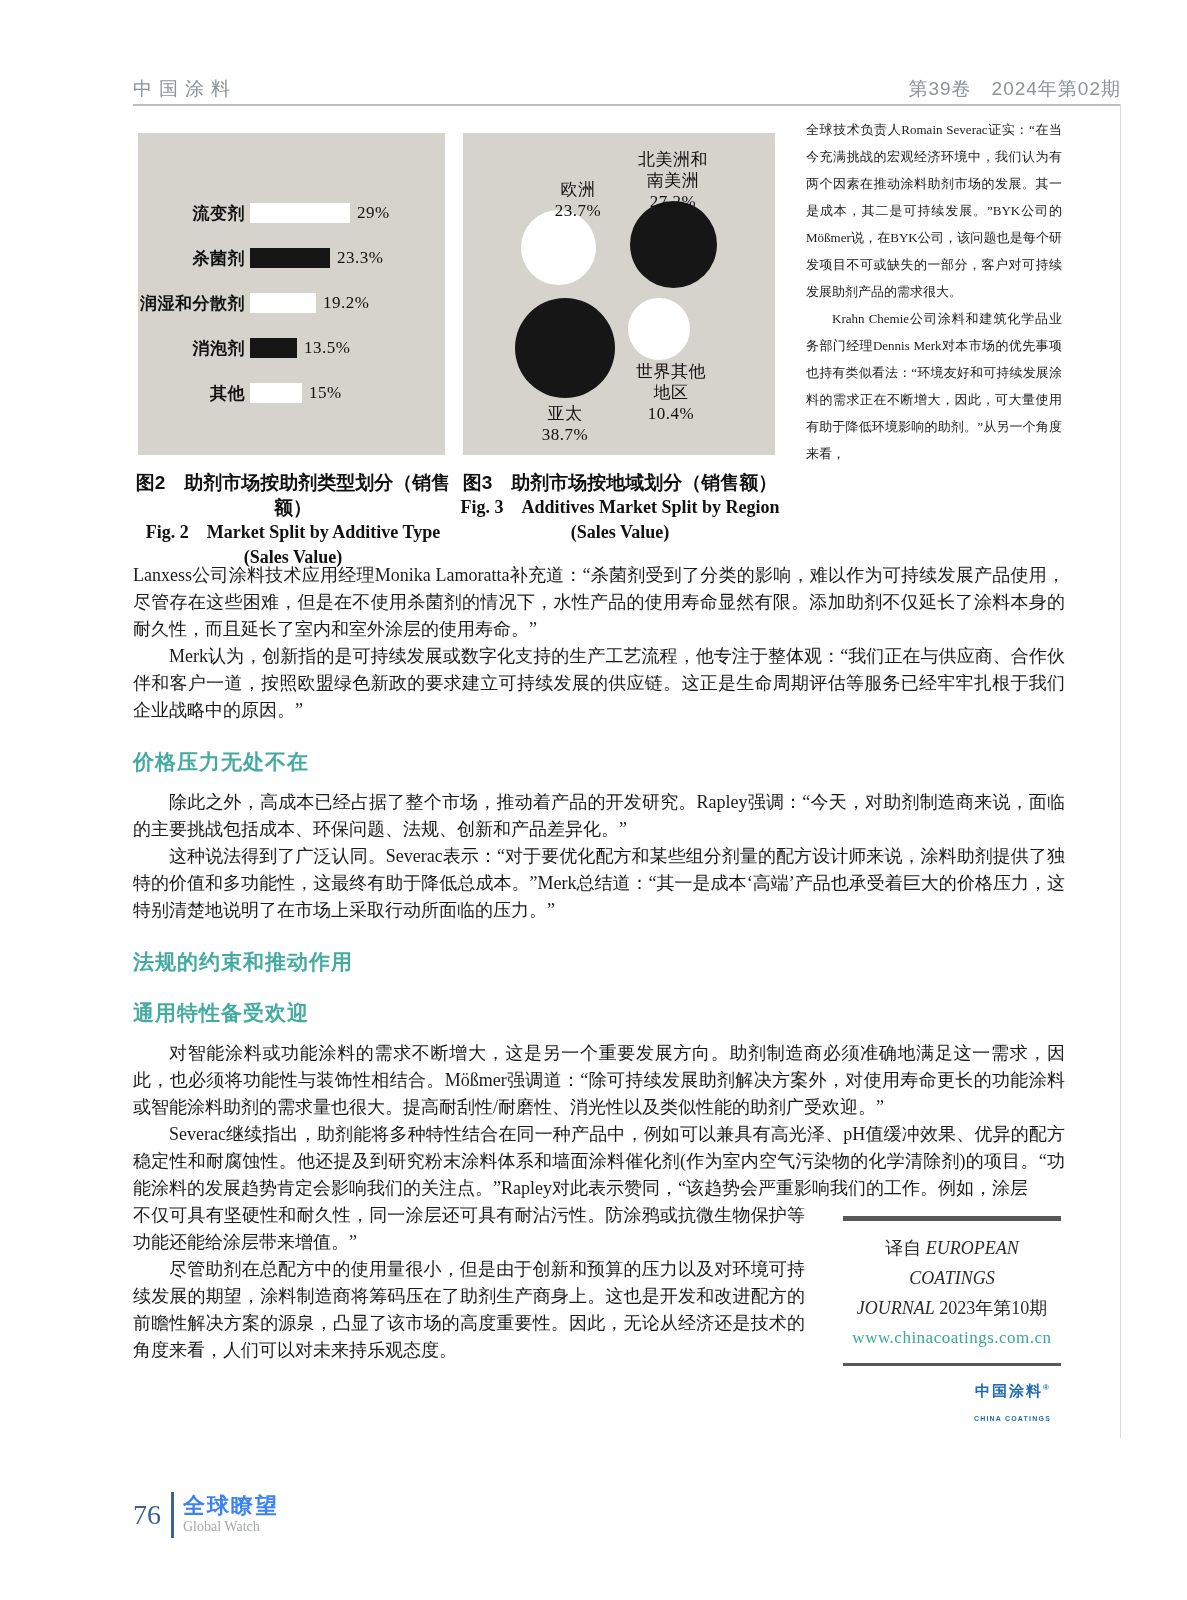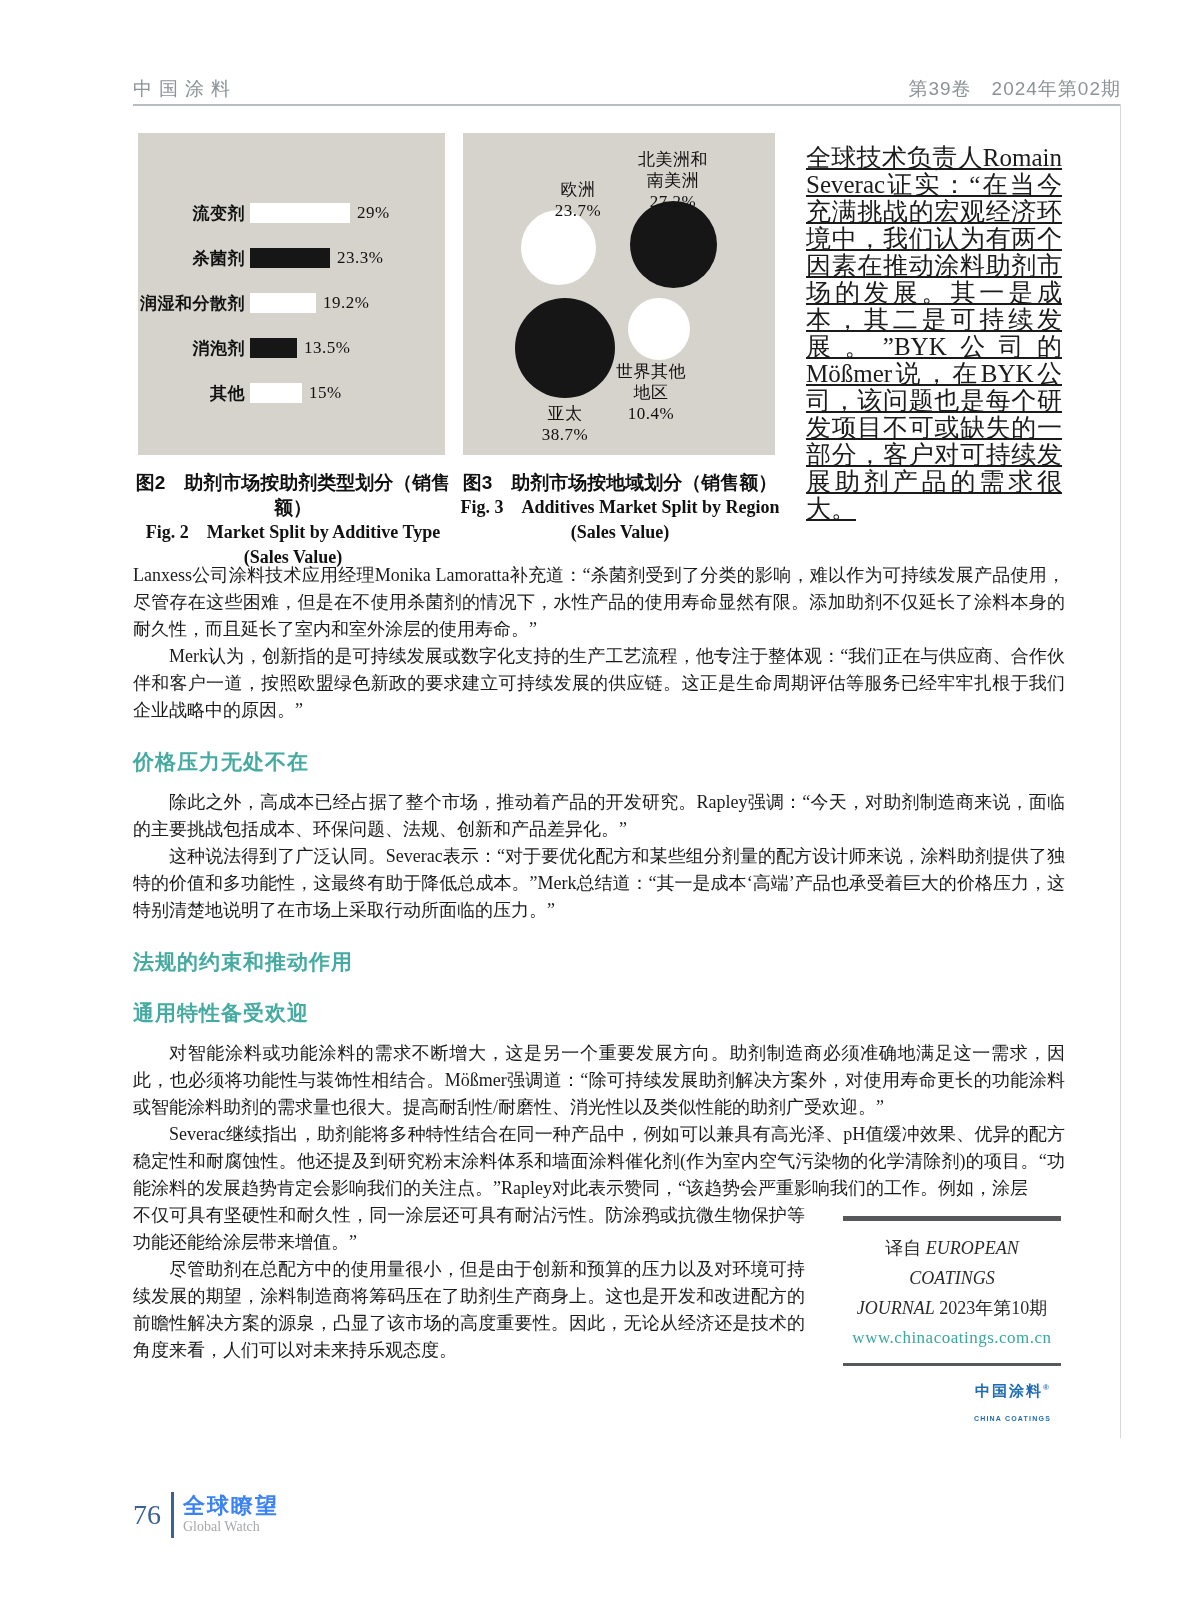--- a/index.html
+++ b/index.html
@@ -26,33 +26,33 @@
 
   .circle { position:absolute; border-radius:50%; }
   .cE { left:58px;  top:77px;  width:75px;  height:75px; }
   .cN { left:167px; top:68px;  width:87px;  height:87px; }
   .cA { left:52px;  top:165px; width:100px; height:100px; }
   .cR { left:165px; top:165px; width:62px;  height:62px; }
   .blab { position:absolute; text-align:center; font-size:17px; line-height:21px; color:#111; letter-spacing:0.5px; }
   .lE { left:60px;  top:46px;  width:110px; }
   .lN { left:150px; top:16px;  width:120px; }
   .lA { left:47px;  top:270px; width:110px; }
-  .lR { left:128px; top:228px; width:120px; }
+  .lR { left:148px; top:228px; width:120px; }
   .blab span { display:block; }
 
   
   .cap { position:absolute; top:470px; text-align:center; color:#111; line-height:25px; }
   .cap2 { left:128px; width:330px; }
   .cap3 { left:455px; width:330px; }
   .cap-zh { font-family:"Liberation Sans","DejaVu Sans",sans-serif; font-weight:bold; font-size:19px; }
   .cap-en { font-weight:bold; font-size:18px; }
 
   
-  .intro-col { position:absolute; left:806px; top:144px; width:256px; font-size:25px; line-height:27px;
-               text-align:justify; color:#1b1b1b;text-decoration:underline; }
+  .intro-col { position:absolute; left:806px; top:116px; width:256px; font-size:13px; line-height:27px;
+               text-align:justify; color:#1b1b1b; }
   .intro-col p.ind { text-indent:2em; }
 
   
   .bodytxt { position:absolute; left:133px; top:562px; width:932px; font-size:18px; line-height:27px;
              text-align:justify; color:#1b1b1b; }
   .bodytxt p { margin:0; text-indent:2em; }
   .bodytxt p.noind { text-indent:0; }
   .bodytxt h2 { margin:24px 0 14px 0; font-family:"Liberation Sans","DejaVu Sans",sans-serif;
                 font-weight:bold; font-size:21px; letter-spacing:1px; color:#45aba1; }
 
@@ -151,20 +151,21 @@
     <div class="cap-en">(Sales Value)</div>
   </div>
   <div class="cap cap3">
     <div class="cap-zh">图3　助剂市场按地域划分（销售额）</div>
     <div class="cap-en">Fig. 3　Additives Market Split by Region</div>
     <div class="cap-en">(Sales Value)</div>
   </div>
 
   <div class="intro-col">
     <p>全球技术负责人Romain Severac证实：“在当今充满挑战的宏观经济环境中，我们认为有两个因素在推动涂料助剂市场的发展。其一是成本，其二是可持续发展。”BYK公司的Mößmer说，在BYK公司，该问题也是每个研发项目不可或缺失的一部分，客户对可持续发展助剂产品的需求很大。</p>
+    <p class="ind">Krahn Chemie公司涂料和建筑化学品业务部门经理Dennis Merk对本市场的优先事项也持有类似看法：“环境友好和可持续发展涂料的需求正在不断增大，因此，可大量使用有助于降低环境影响的助剂。”从另一个角度来看，</p>
   </div>
 
   <div class="bodytxt">
     <p class="noind">Lanxess公司涂料技术应用经理Monika Lamoratta补充道：“杀菌剂受到了分类的影响，难以作为可持续发展产品使用，尽管存在这些困难，但是在不使用杀菌剂的情况下，水性产品的使用寿命显然有限。添加助剂不仅延长了涂料本身的耐久性，而且延长了室内和室外涂层的使用寿命。”</p>
     <p>Merk认为，创新指的是可持续发展或数字化支持的生产工艺流程，他专注于整体观：“我们正在与供应商、合作伙伴和客户一道，按照欧盟绿色新政的要求建立可持续发展的供应链。这正是生命周期评估等服务已经牢牢扎根于我们企业战略中的原因。”</p>
 
     <h2>价格压力无处不在</h2>
     <p>除此之外，高成本已经占据了整个市场，推动着产品的开发研究。Rapley强调：“今天，对助剂制造商来说，面临的主要挑战包括成本、环保问题、法规、创新和产品差异化。”</p>
     <p>这种说法得到了广泛认同。Severac表示：“对于要优化配方和某些组分剂量的配方设计师来说，涂料助剂提供了独特的价值和多功能性，这最终有助于降低总成本。”Merk总结道：“其一是成本‘高端’产品也承受着巨大的价格压力，这特别清楚地说明了在市场上采取行动所面临的压力。”</p>
 

